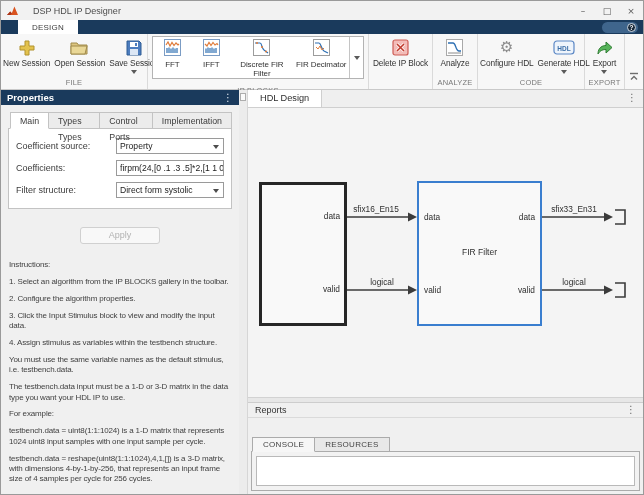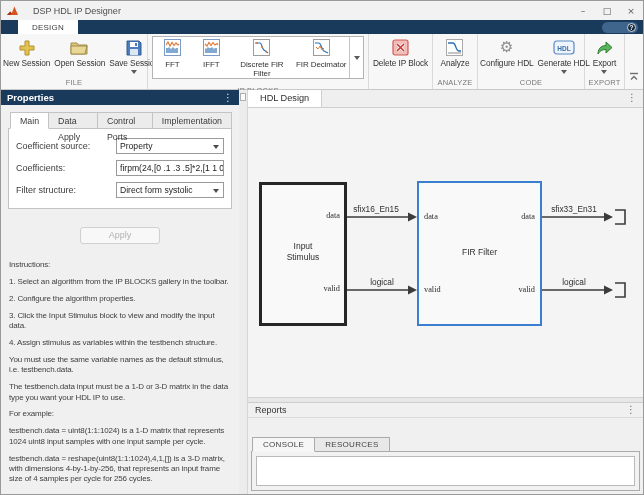--- a/index.html
+++ b/index.html
@@ -80,21 +80,21 @@
   .doctab { background:#ffffff; font-size:9.2px; color:#2e2e2e; padding:0 12px; display:flex; align-items:center; border-right:1px solid #cfcfcf; }
   .doctabs .kebab { margin-left:auto; align-self:center; margin-right:6px; }
 
   
   .canvas { position:relative; height:291px; background:#f4f4f4; overflow:hidden; }
   .canvas svg { position:absolute; left:0; top:0; }
   .blk { position:absolute; background:#f9f9f9; }
   .blk-input { left:11px; top:74px; width:88px; height:144px; border:3px solid #262626; }
   .blk-fir { left:169px; top:73px; width:125px; height:145px; border:2px solid #3a7ecf; }
   .blk-label { position:absolute; left:0; right:0; text-align:center; font-size:8.5px; color:#2e2e2e; white-space:pre-line; line-height:1.25; }
-  .port { position:absolute; font-size:8.3px; color:#2e2e2e;font-family:Liberation Serif, serif; }
+  .port { position:absolute; font-size:8.3px; color:#2e2e2e; }
   .sig-label { position:absolute; font-size:8.3px; color:#2e2e2e; text-align:center; }
 
   
   .reports { height:97px; display:flex; flex-direction:column; background:#f0f0f0; }
   .reports-splitter { height:6px; background:#e7e7e7; border-top:1px solid #d2d2d2; border-bottom:1px solid #cdcdcd; }
   .reports-header { height:15px; display:flex; align-items:center; padding:0 7px; border-bottom:1px solid #dadada; }
   .reports-header .rp-title { font-size:9px; color:#333; }
   .reports-header .kebab { margin-left:auto; }
   .reports-body { flex:1; padding:3px 3px 3px 3px; display:flex; flex-direction:column; }
   .rtab-row { display:flex; position:relative; z-index:2; padding-left:1px; }
@@ -299,21 +299,21 @@
   </div>
 
   <div class="props-panel">
     <div class="panel-hdr">
       <span class="ph-title">Properties</span>
       <span class="kebab">⋮</span>
     </div>
     <div class="props-body">
       <div class="ptabs">
         <span class="ptab active">Main</span>
-        <span class="ptab">Data Apply</span>
+        <span class="ptab">Types Types</span>
         <span class="ptab">Control Ports</span>
         <span class="ptab">Implementation</span>
       </div>
       <div class="pcontent">
         <div class="prow">
           <span class="plabel">Coefficient source:</span>
           <span class="pctl select">Property</span>
         </div>
         <div class="prow">
           <span class="plabel">Coefficients:</span>
@@ -360,22 +360,20 @@
           <polygon points="160,177.5 169,182 160,186.5" fill="#3b3b3b"></polygon>
           <path d="M294 109 H356" stroke="#3b3b3b" stroke-width="1.4" fill="none"></path>
           <polygon points="356,104.5 365,109 356,113.5" fill="#3b3b3b"></polygon>
           <path d="M367 102 H377 V116 H367" stroke="#3b3b3b" stroke-width="1.6" fill="none"></path>
           <path d="M294 182 H356" stroke="#3b3b3b" stroke-width="1.4" fill="none"></path>
           <polygon points="356,177.5 365,182 356,186.5" fill="#3b3b3b"></polygon>
           <path d="M367 175 H377 V189 H367" stroke="#3b3b3b" stroke-width="1.6" fill="none"></path>
         </svg>
 
         <div class="blk blk-input">
-          <span class="blk-label" style="top:56px;">Input
-Stimulus</span>
           <span class="port" style="top:26px; right:4px;">data</span>
           <span class="port" style="top:99px; right:4px;">valid</span>
         </div>
 
         <div class="blk blk-fir">
           <span class="blk-label" style="top:64px;">FIR Filter</span>
           <span class="port" style="top:29px; left:5px;">data</span>
           <span class="port" style="top:102px; left:5px;">valid</span>
           <span class="port" style="top:29px; right:5px;">data</span>
           <span class="port" style="top:102px; right:5px;">valid</span>

